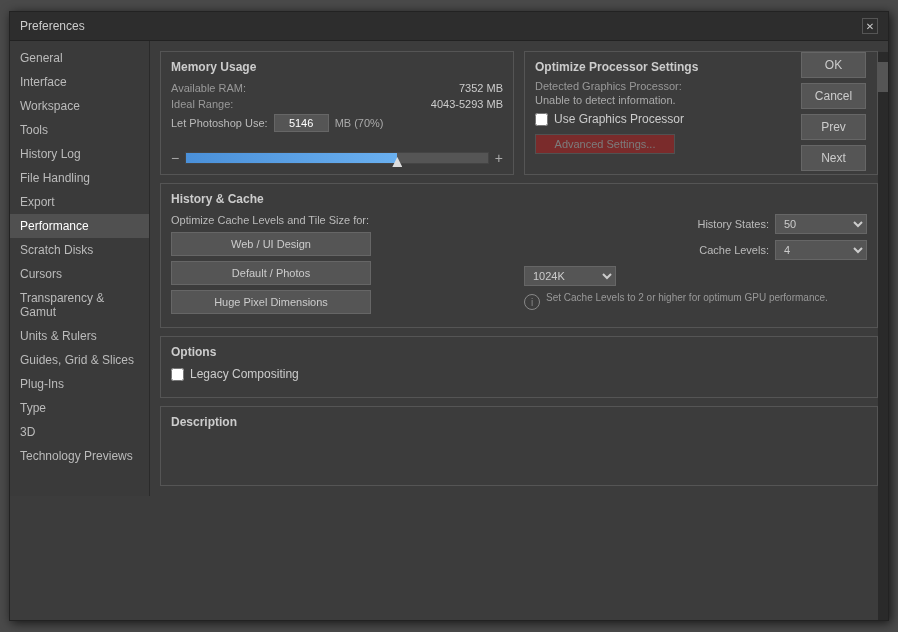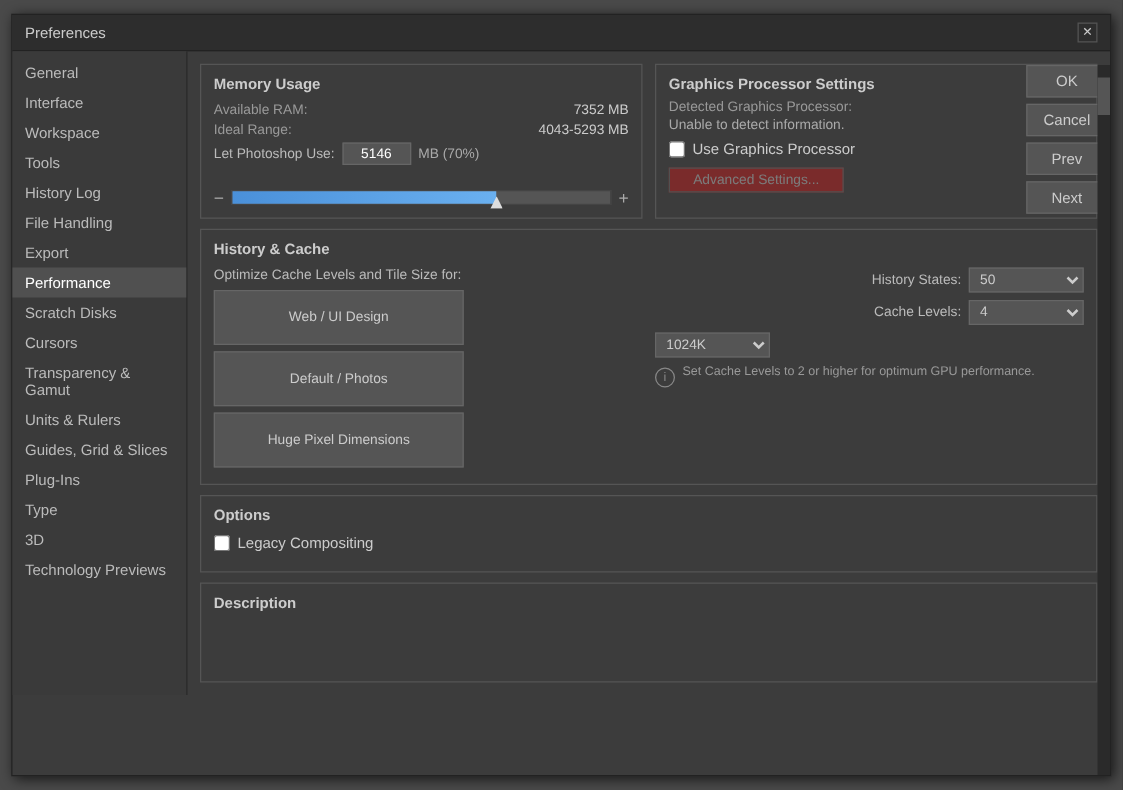--- a/index.html
+++ b/index.html
@@ -220,21 +220,21 @@
       font-size: 11px;
       color: #bbb;
       margin-bottom: 6px;
     }
     .cache-btn {
       display: block;
       width: 200px;
       background: #555;
       border: 1px solid #666;
       color: #ccc;
-      padding: 15px 8px;
+      padding: 5px 8px;
       font-size: 11px;
       cursor: pointer;
       margin-bottom: 5px;
       text-align: center;
     }
     .field-row {
       display: flex;
       align-items: center;
       margin-bottom: 6px;
     }
@@ -284,21 +284,21 @@
     }
     
     .desc-section {
       border: 1px solid #555;
       padding: 8px 10px;
       min-height: 80px;
     }
     
     .right-buttons {
       position: absolute;
-      right: 2px;
+      right: 22px;
       top: 40px;
       display: flex;
       flex-direction: column;
       gap: 5px;
     }
     .dialog-btn {
       background: #555;
       border: 1px solid #666;
       color: #ccc;
       padding: 5px 0;
@@ -378,21 +378,21 @@
             <span class="slider-minus">−</span>
             <div class="slider-track">
               <div class="slider-fill"></div>
               <div class="slider-thumb"></div>
             </div>
             <span class="slider-plus">+</span>
           </div>
         </div>
 
         <div class="gpu-section">
-          <div class="gpu-title">Graphics Processor Settings</div>
+          <div class="gpu-title">Optimize Processor Settings</div>
           <div class="gpu-detected-label">Detected Graphics Processor:</div>
           <div class="gpu-detected-value">Unable to detect information.</div>
           <div class="checkbox-row">
             <input type="checkbox" id="useGpu" style="">
             <label for="useGpu">Use Graphics Processor</label>
           </div>
           <button class="advanced-btn" disabled="">Advanced Settings...</button>
         </div>
       </div>
 

